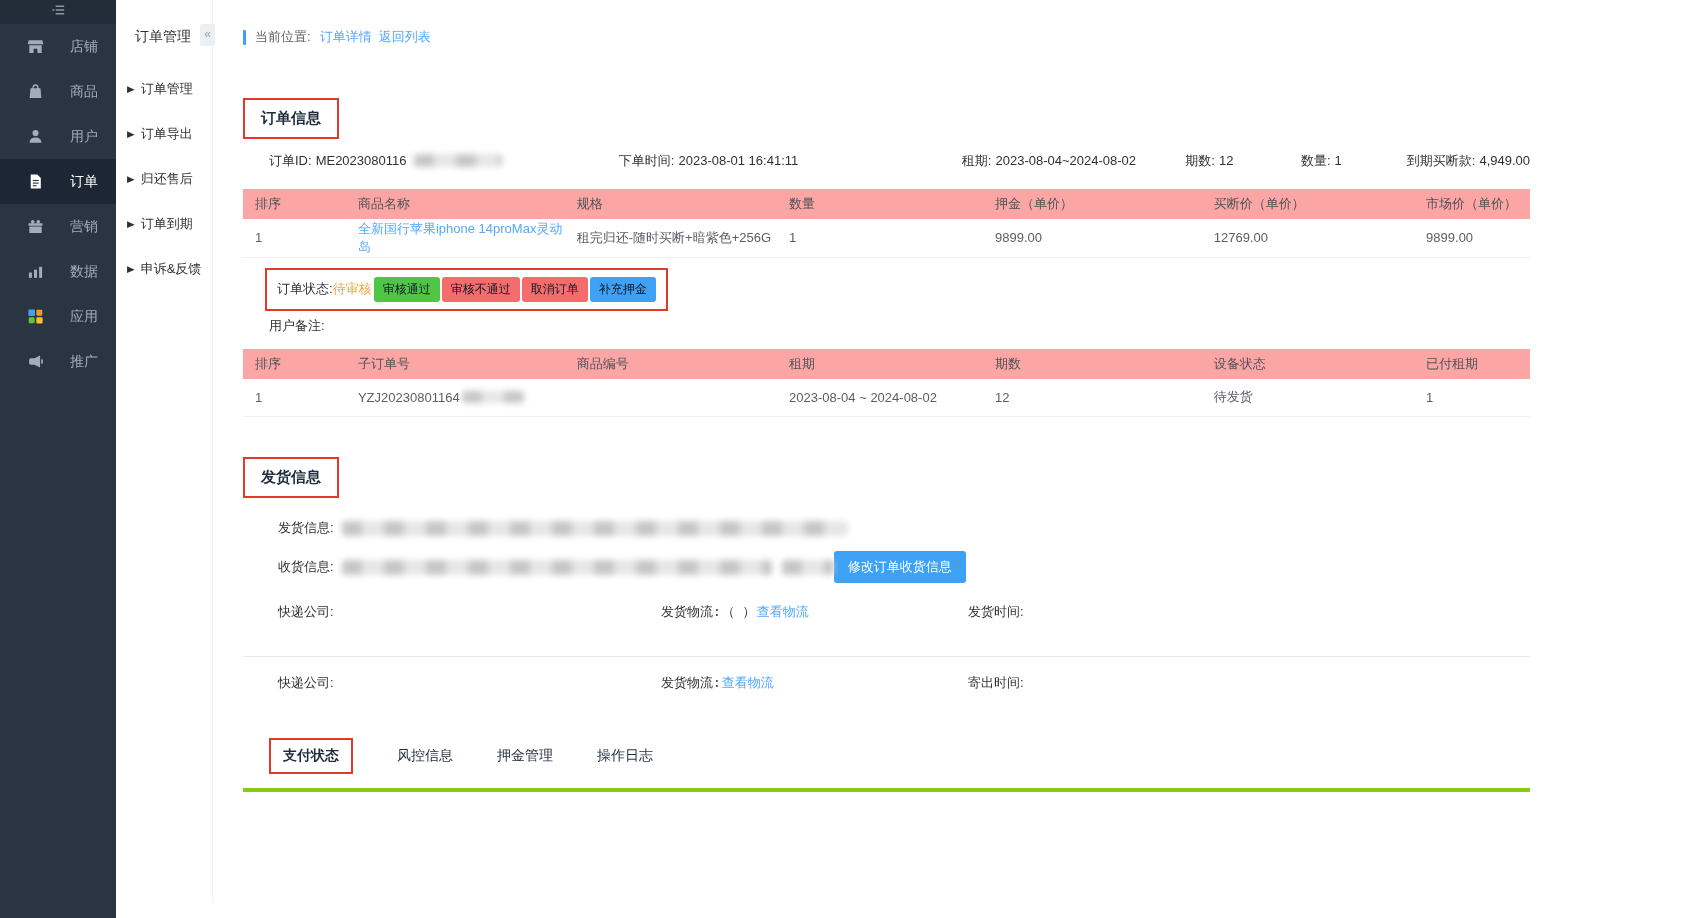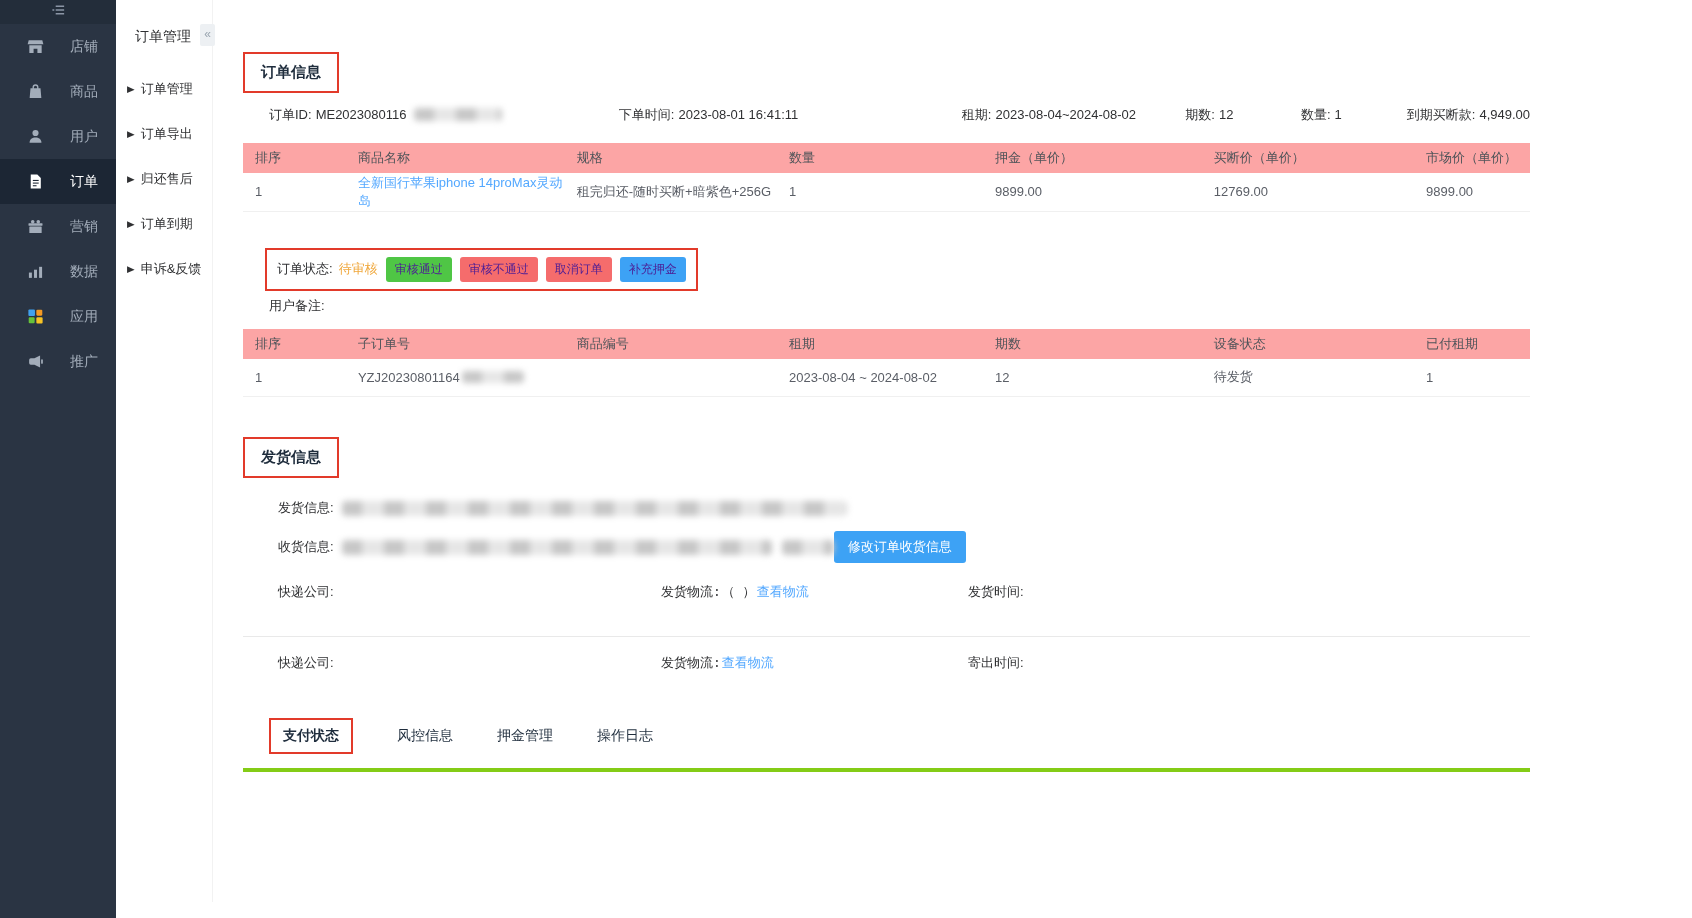--- a/index.html
+++ b/index.html
@@ -41,23 +41,23 @@
   .meta-item { white-space:nowrap; }
   .meta-item .v { margin-left:4px; }
   .m0{width:357px;} .m1{width:350px;} .m2{width:228px;} .m3{width:118px;} .m4{width:108px;}
 
   table.grid { width:100%; border-collapse:collapse; table-layout:fixed; margin-top:19px; font-size:13px; }
   table.grid th { background:#fca5a5; color:#4f5459; font-weight:normal; text-align:left; height:30px; padding-left:12px; }
   table.grid td { color:#5a5e66; height:38px; padding-left:12px; border-bottom:1px solid #f0f0f0; background:#fff; }
   .c0{width:8%;} .c1{width:17%;} .c2{width:16.5%;} .c3{width:16%;} .c4{width:17%;} .c5{width:16.5%;} .c6{width:9%;}
   a.plink { color:#53a8ff; text-decoration:none; cursor:pointer; }
 
-  .status-box { display:inline-flex; align-items:center; margin-top:36px; margin-left:22px; padding:7px 10px; gap:8px; font-size:13px; color:#303133; }
+  .status-box { display:inline-flex; align-items:center; margin-top:10px; margin-left:22px; padding:7px 10px; gap:2px; font-size:13px; color:#303133; }
   .status-text { color:#f0a73a; margin-left:-2px; }
-  .btn-s { border:none; color:#4c1d95; font-size:12px; padding:4px 9px; border-radius:3px; cursor:pointer; white-space:nowrap;
+  .btn-s { border:none; color:#0f172a; font-size:12px; padding:4px 9px; border-radius:3px; cursor:pointer; white-space:nowrap;
            font-family:inherit; }
   .btn-green { background:#4fc645; }
   .btn-red { background:#f56c6c; }
   .btn-blue { background:#3da2f5; }
 
   .remark { margin-top:6px; margin-left:26px; font-size:13px; color:#303133; height:18px; }
 
   .sec-ship { margin-top:40px; }
   .info-row { margin-left:35px; display:flex; align-items:center; font-size:13px; color:#303133; }
   .row-ship { margin-top:21px; }
@@ -212,20 +212,26 @@
         <span>申诉&amp;反馈</span>
       </div>
     </div>
   </div>
   <div class="collapse-btn">
     <span>«</span>
   </div>
 
   <div class="main">
 
+    <div class="breadcrumb">
+      <span class="crumb-bar"></span>
+      <span class="crumb-prefix">当前位置:</span>
+      <a class="crumb-link">订单详情</a>
+      <a class="crumb-link">返回列表</a>
+    </div>
 
     <div>
       <span class="sec-header anno sec-orderinfo">订单信息</span>
     </div>
 
     <div class="meta-row">
       <span class="meta-item m0">
         <span>订单ID:</span><span class="v">ME2023080116</span><span class="blur-strip" style="width:88px;height:13px;vertical-align:-2px;"></span>
       </span>
       <span class="meta-item m1">

